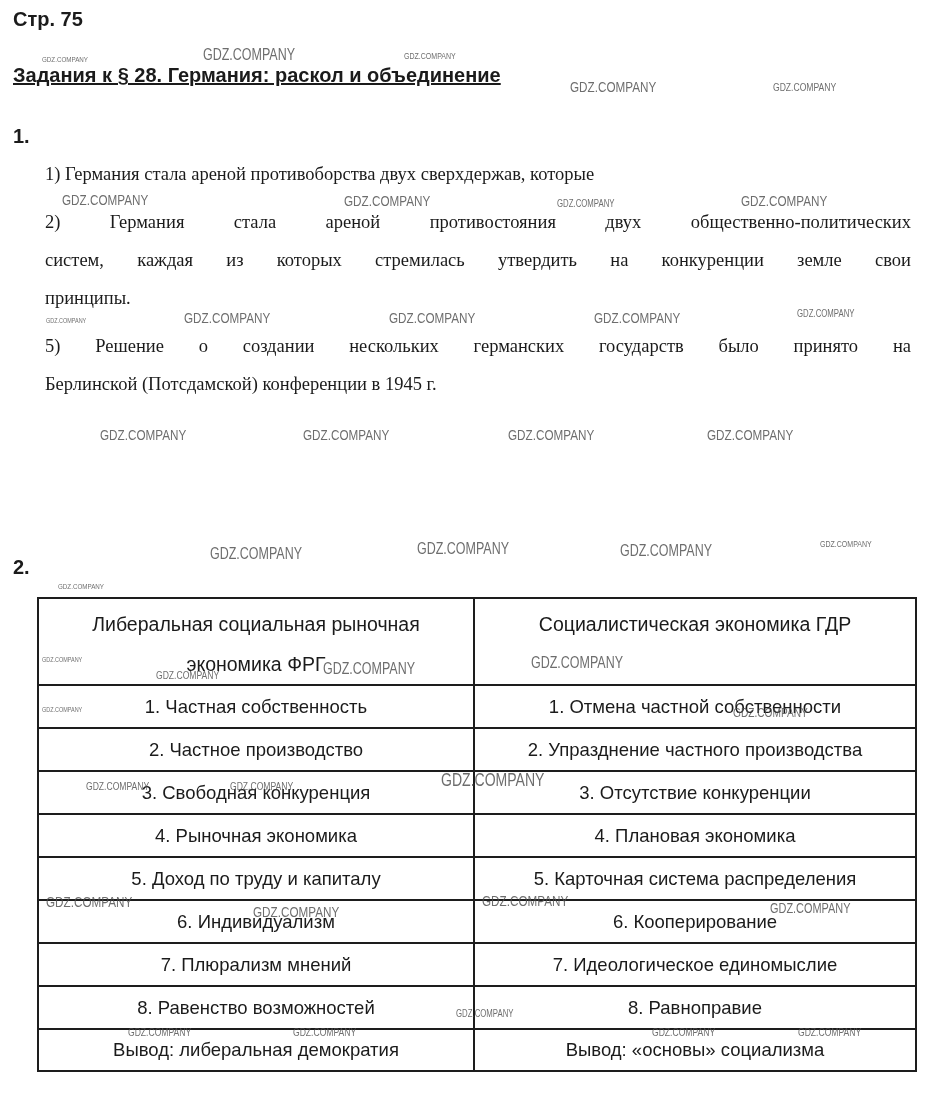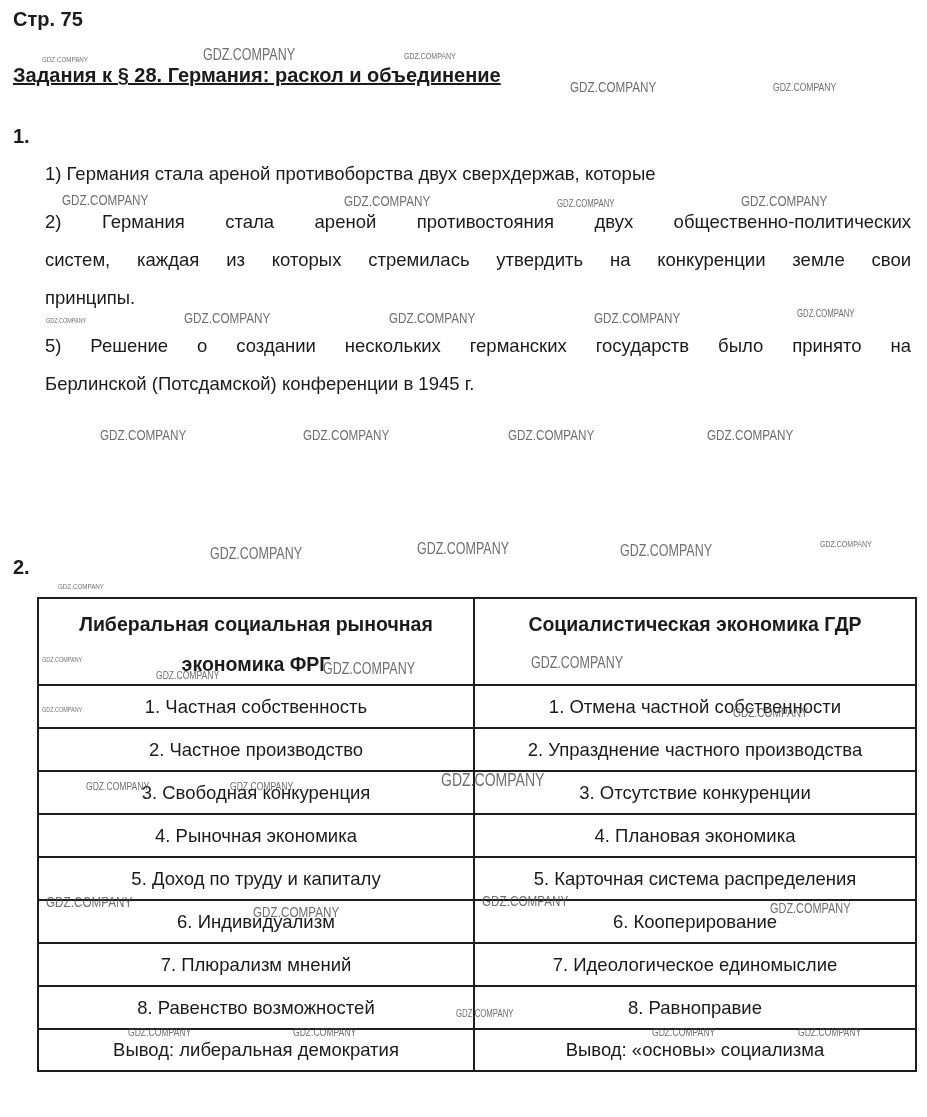--- a/index.html
+++ b/index.html
@@ -7,33 +7,33 @@
     position:relative; width:927px; height:1117px; background:#ffffff;
     font-family:"Liberation Sans", sans-serif; color:#1b1b1b; overflow:hidden;
   }
   .bold-label { font-weight:bold; font-size:20px; position:absolute; }
   .pg-num   { left:13px; top:8px;  }
   .doc-title{ left:13px; top:64px; font-weight:bold; font-size:20px; position:absolute;text-decoration:underline; }
   .sec1     { left:13px; top:125px; }
   .sec2     { left:13px; top:556px; }
 
   .paras { position:absolute; left:45px; top:155px; width:866px; font-size:18.5px; }
-  .para  { margin-bottom:10px; }
+  .para  { margin-bottom:10px;font-family:Liberation Serif, serif; }
   .line  { line-height:38px; text-align:justify; text-align-last:justify; white-space:normal; }
   .line:last-child { text-align-last:left; }
 
   table.answer-table {
     position:absolute; left:37px; top:597px; width:878px;
     border-collapse:collapse; table-layout:fixed;
   }
   .answer-table th, .answer-table td {
     border:2px solid #1d1d1d; overflow:hidden;
   }
   .answer-table th {
-    vertical-align:top; padding:5px 6px 0 6px; font-size:19.5px; font-weight:bold;
+    vertical-align:top; padding:5px 6px 0 6px; font-size:19.5px; font-weight:normal;
     text-align:center; line-height:40px;
   }
   tr.header-row { height:78px; }
   .answer-table td {
     height:41px; font-size:18.5px; text-align:center; vertical-align:middle; padding:0 4px;
   }
   tr.conclusion-row td { height:40px;text-align:center; }
 
   .wm {
     position:absolute; color:#4e4e4e; opacity:0.82; white-space:nowrap;

